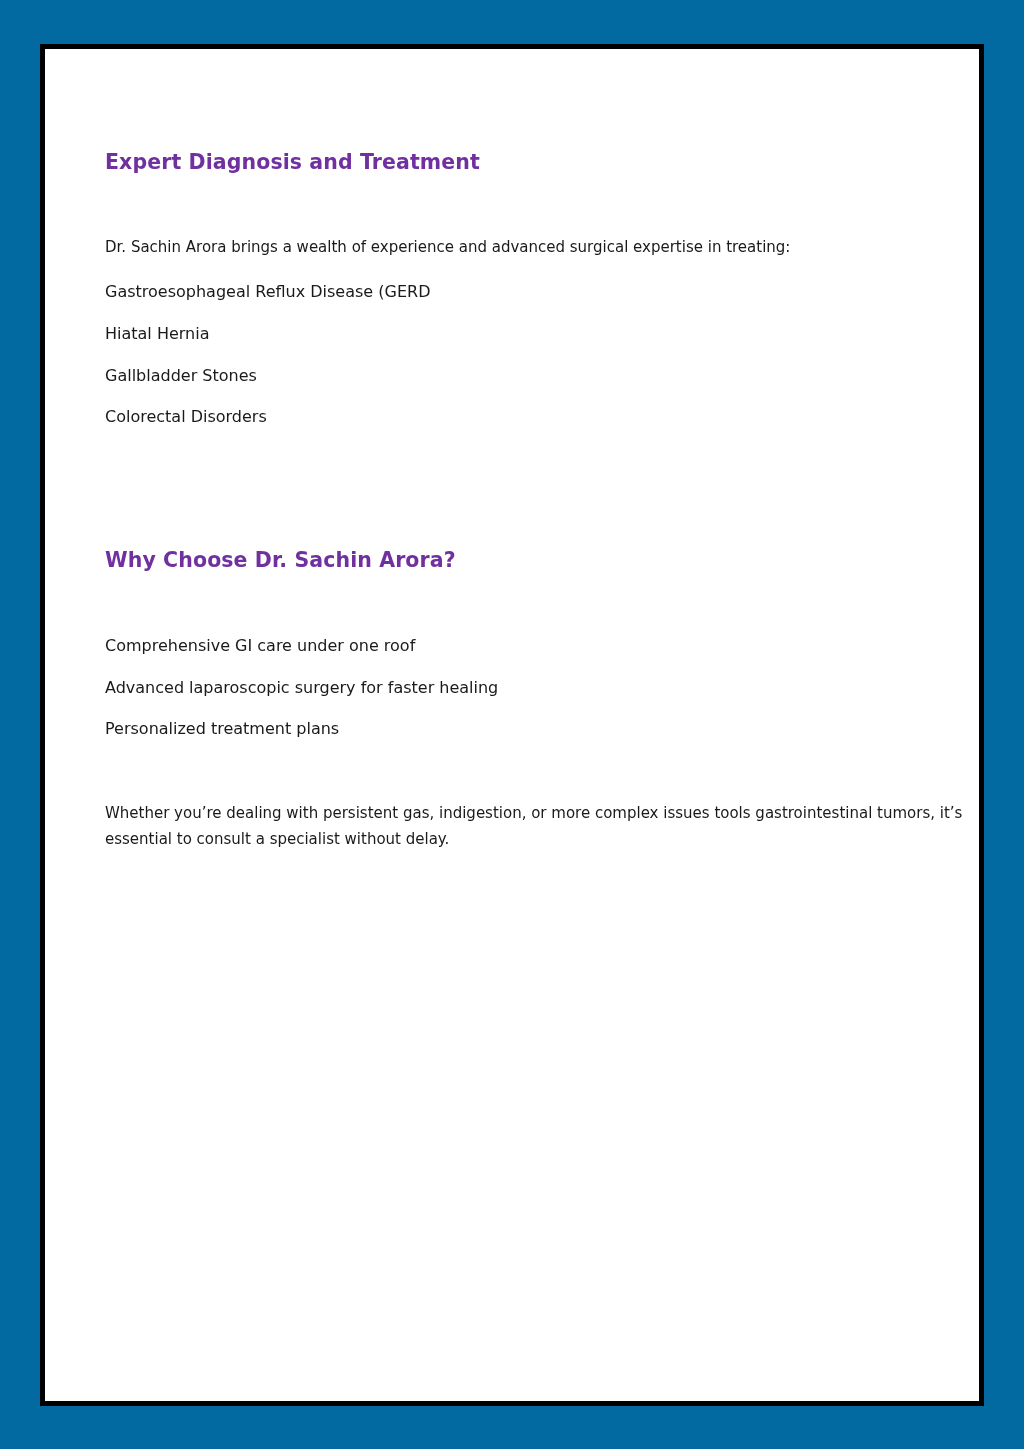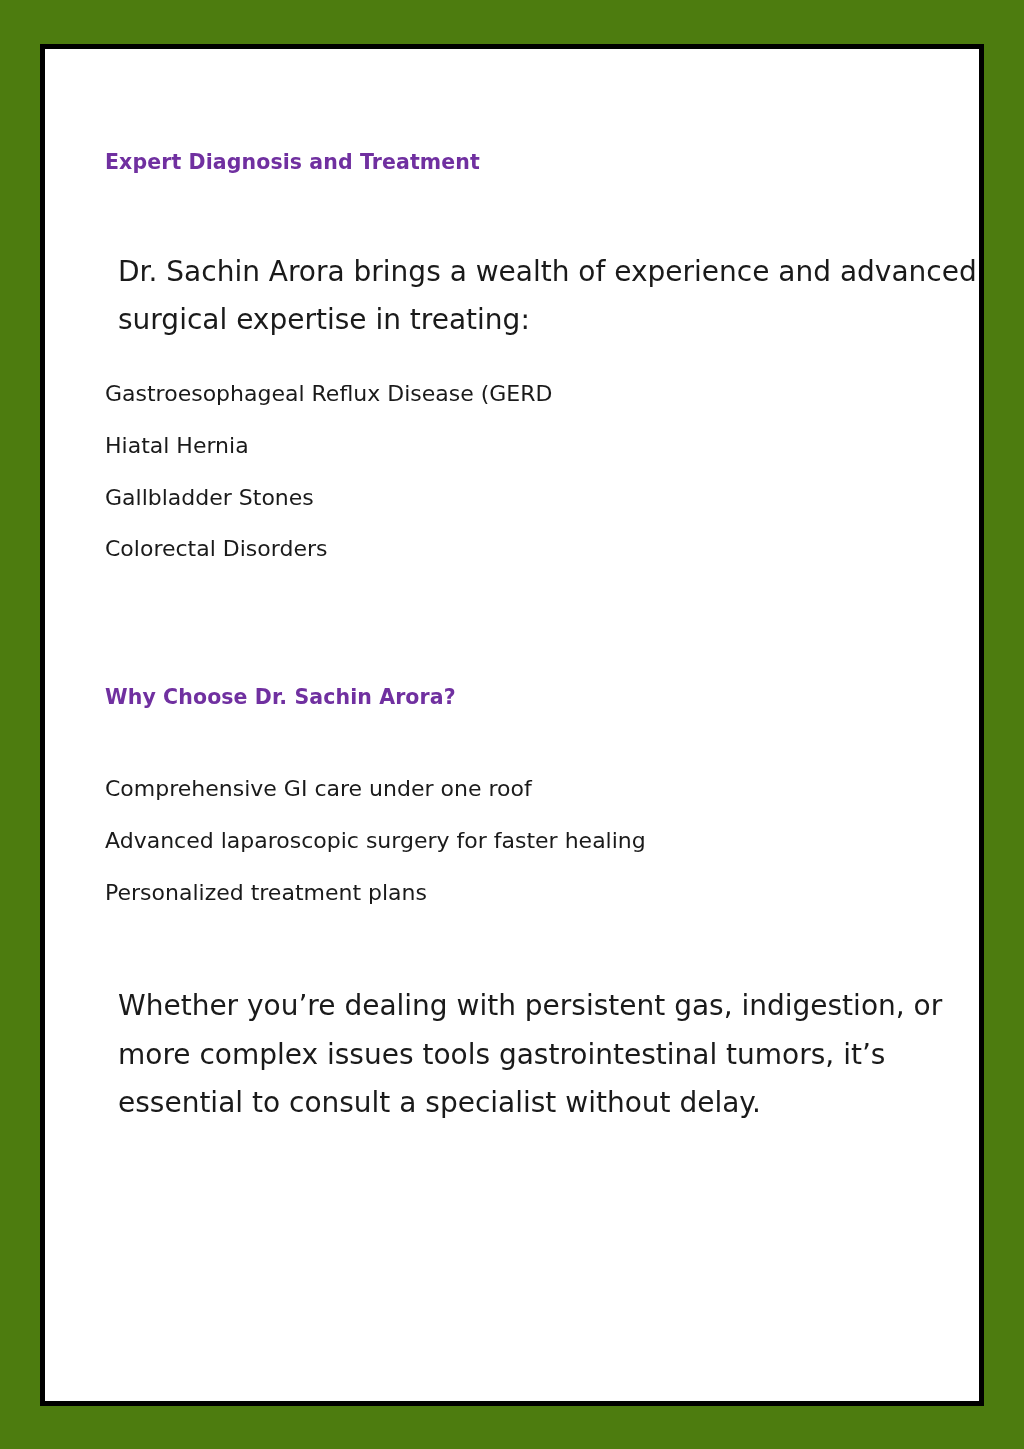--- a/index.html
+++ b/index.html
@@ -10,21 +10,21 @@
   body {
     width: 1024px;
     height: 1449px;
     font-family: "DejaVu Sans", sans-serif;
     -webkit-font-smoothing: antialiased;
   }
   .page {
     position: relative;
     width: 1024px;
     height: 1449px;
-    background: #4d7c0f;
+    background: #0369a1;
     box-sizing: border-box;
   }
   .page-frame {
     position: absolute;
     left: 40px;
     top: 44px;
     width: 944px;
     height: 1362px;
     border: 5px solid #000000;
     box-sizing: border-box;
@@ -39,28 +39,28 @@
   .heading {
     color: #7030a0;
     font-weight: bold;
     font-size: 20.5px;
     line-height: 1.35;
     letter-spacing: 0.1px;
     margin: 0;
   }
   .para {
     color: #1a1a1a;
-    font-size: 28px;
+    font-size: 15px;
     line-height: 1.72;
-    margin: 13px;
+    margin: 0;
     font-weight: 400;
   }
   .list-line {
     color: #1a1a1a;
-    font-size: 22px;
+    font-size: 16px;
     line-height: 1.72;
     margin: 0;
   }
   .gap-lg { height: 58px; }
   .gap-sm { height: 18px; }
   .block-list > div { margin-bottom: 14px; }
   .block-list > div:last-child { margin-bottom: 0; }
 </style>
 </head>
 <body>

